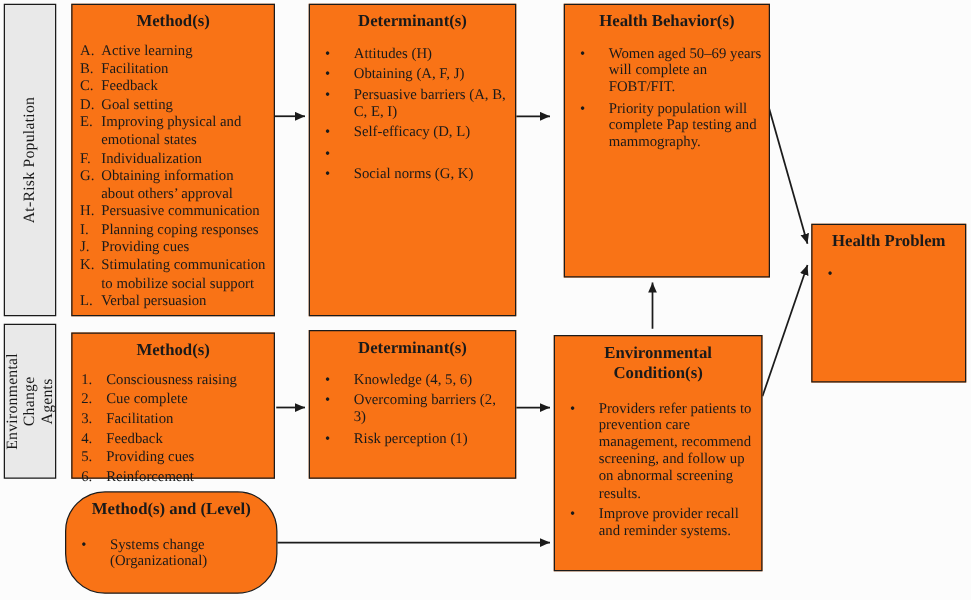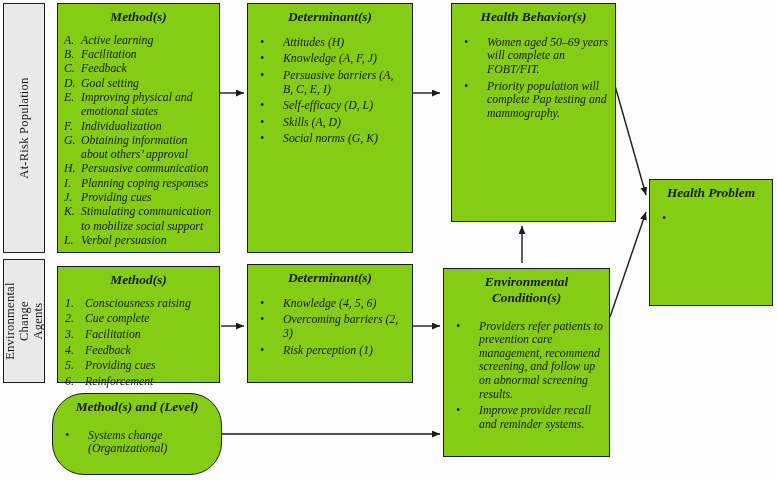--- a/index.html
+++ b/index.html
@@ -1,23 +1,22 @@
 <!DOCTYPE html>
 <html><head>
 <meta charset="utf-8">
 <style>
   html,body{margin:0;padding:0;background:#fcfcfc;}
   #canvas{
     position:relative;width:777px;height:480px;background:#fcfcfc;
     font-family:"Liberation Serif","DejaVu Serif",serif;color:#1a1a1a;overflow:hidden;
   }
   .box{
-    position:absolute;box-sizing:border-box;background:#84cc16;
+    position:absolute;box-sizing:border-box;background:#f97316;
     border:1.5px solid #1b1b1b;
-    font-style:italic;
   }
   .side-label{
     position:absolute;box-sizing:border-box;background:#e9e9e9;
     border:1.5px solid #1b1b1b;display:flex;align-items:center;justify-content:center;
   }
   .vtext{
     transform:rotate(-90deg);text-align:center;font-size:12.6px;line-height:1.12;
     letter-spacing:.2px;
   }
   .vtext.one{white-space:nowrap;}
@@ -126,33 +125,32 @@
 
   <div class="box gap-md" style="left:247px;top:3px;width:166px;height:250px;">
     <div class="box-title">Determinant(s)</div>
     <div class="list list-bulleted">
         <div class="li-row">
           <span class="li-marker">•</span>
           <span class="li-text">Attitudes (H)</span>
         </div>
         <div class="li-row">
           <span class="li-marker">•</span>
-          <span class="li-text">Knowledge (A, F, J)</span>
+          <span class="li-text">Obtaining (A, F, J)</span>
         </div>
         <div class="li-row">
           <span class="li-marker">•</span>
           <span class="li-text">Persuasive barriers (A, B, C, E, I)</span>
         </div>
         <div class="li-row">
           <span class="li-marker">•</span>
           <span class="li-text">Self-efficacy (D, L)</span>
         </div>
         <div class="li-row">
           <span class="li-marker">•</span>
-          <span class="li-text">Skills (A, D)</span>
         </div>
         <div class="li-row">
           <span class="li-marker">•</span>
           <span class="li-text">Social norms (G, K)</span>
         </div>
       </div>
   </div>
 
   <div class="box gap-md" style="left:451px;top:3px;width:165px;height:219px;">
     <div class="box-title">Health Behavior(s)</div>

